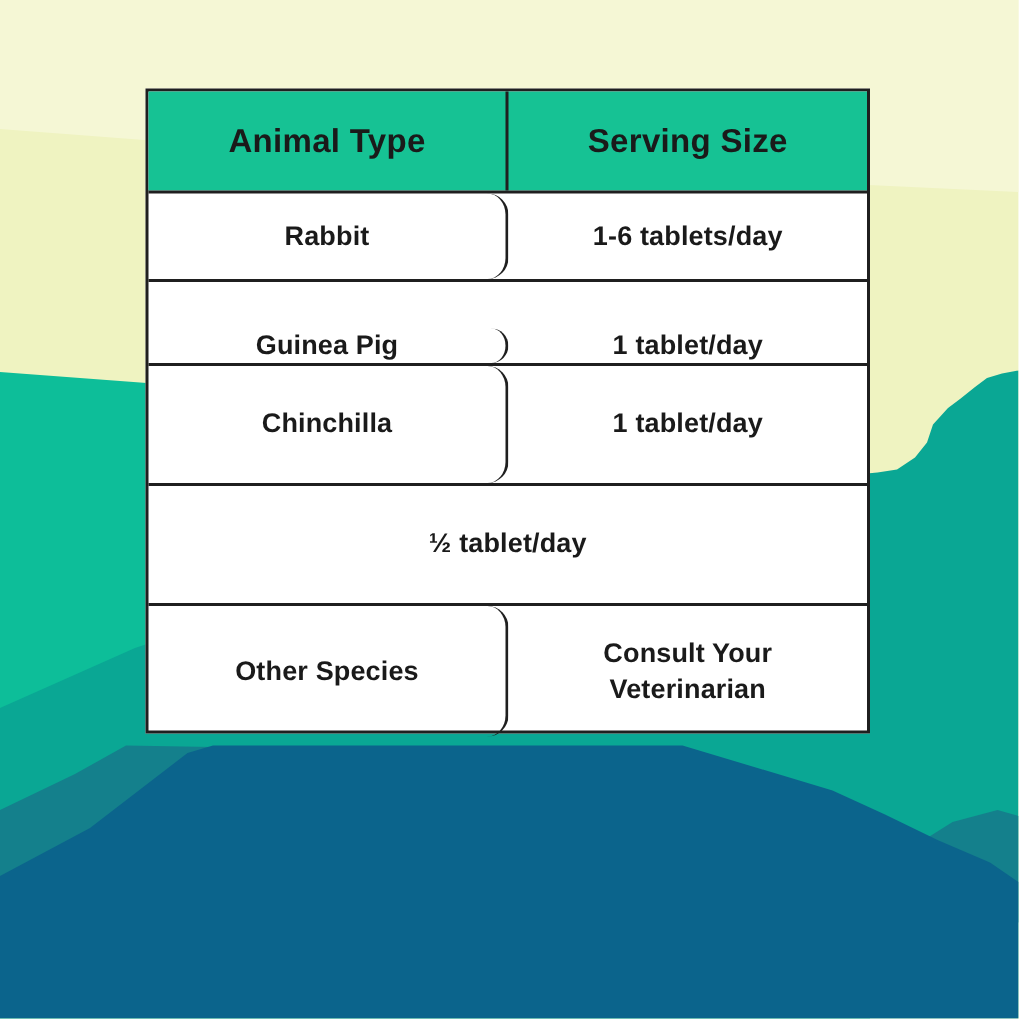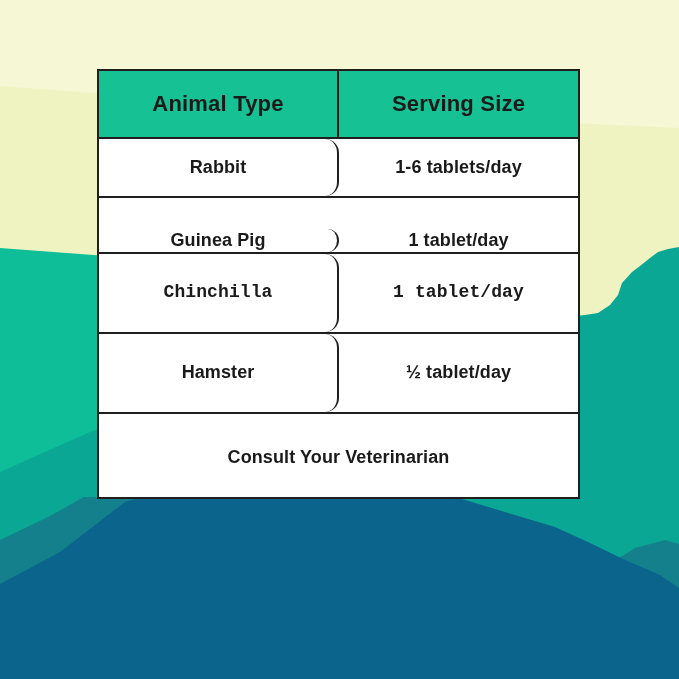--- a/index.html
+++ b/index.html
@@ -18,21 +18,21 @@
     position: absolute;
     left: 0;
     top: 0;
     width: 679px;
     height: 679px;
     display: block;
   }
   .table-wrap {
     position: absolute;
     left: 97px;
-    top: 69px;
+    top: 59px;
     width: 483px;
     height: 430px;
     box-sizing: border-box;
     border: 2px solid #1f1f1f;
     background: #ffffff;
     display: flex;
     flex-direction: column;
   }
   .tr {
     display: flex;
@@ -70,21 +70,21 @@
     font-size: 18px;
     font-weight: 600;
     letter-spacing: 0.1px;
     border-radius: 14px;
   }
   .header-row {
     height: 66px;
   }
   .row-h1 { height: 59px; }
   .row-h2 { height: 56px; align-items: flex-end; }
-  .row-h3 { height: 80px; font-family: Liberation Mono, monospace; }
+  .row-h3 { height: 80px; }
   .row-h4 { height: 80px; }
   .row-h5 { height: 89px; }
 </style>
 </head>
 <body>
 
 <div class="stage">
 
   <svg class="bg" viewBox="0 0 679 679" aria-hidden="true">
     <rect x="0" y="0" width="679" height="679" fill="#EFF3C1"></rect>
@@ -112,22 +112,22 @@
       <div class="td col1">Guinea Pig</div>
       <div class="td col2">1 tablet/day</div>
     </div>
 
     <div class="tr row-h3">
       <div class="td col1">Chinchilla</div>
       <div class="td col2">1 tablet/day</div>
     </div>
 
     <div class="tr row-h4">
-      <div class="td col1">Hamster</div>
       <div class="td col2">½ tablet/day</div>
     </div>
 
     <div class="tr row-h5">
+      <div class="td col1">Other Species</div>
       <div class="td col2">Consult Your Veterinarian</div>
     </div>
 
   </div>
 </div>
 
 </body></html>

